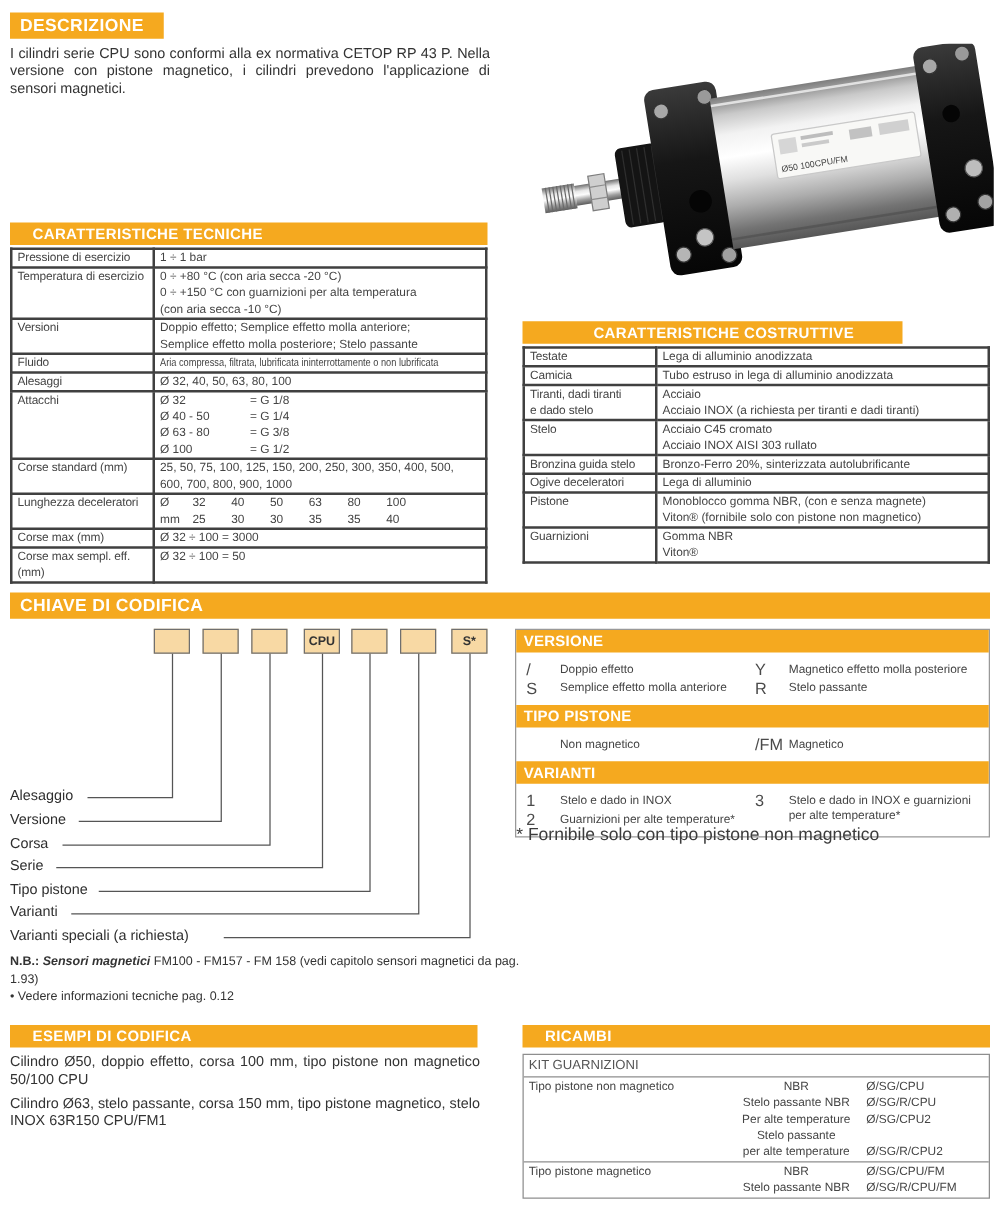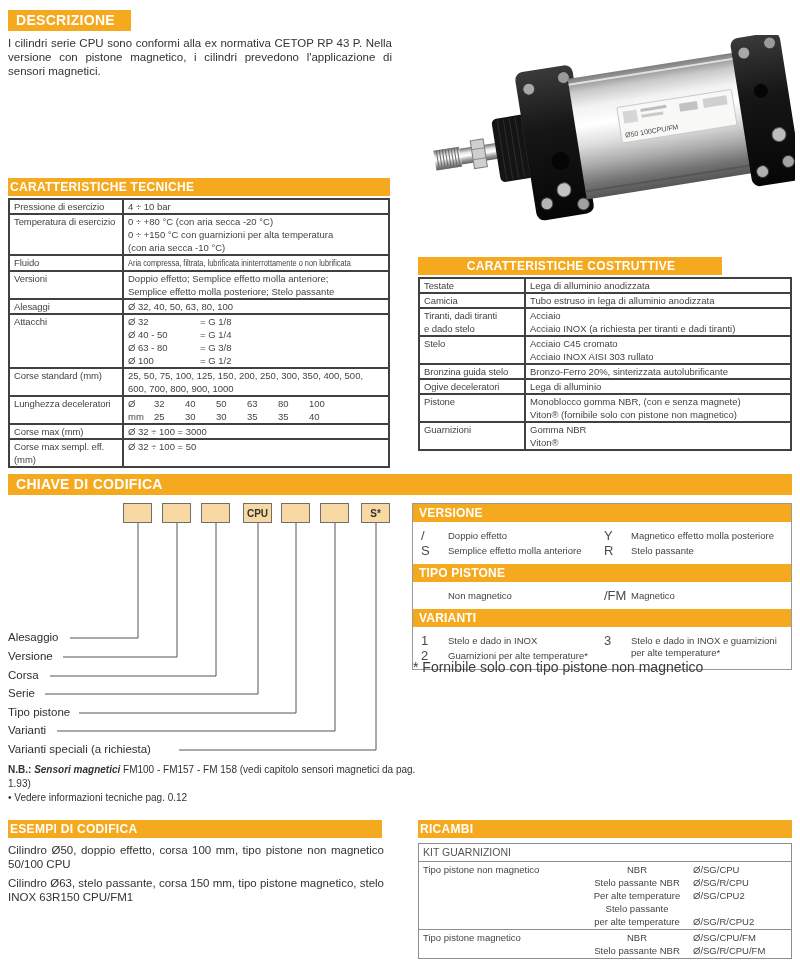--- a/index.html
+++ b/index.html
@@ -1,20 +1,20 @@
 <!DOCTYPE html>
 <html><head>
 <meta charset="utf-8">
 <style>
   html,body{margin:0;padding:0;background:#fff;}
   body{width:800px;height:967px;position:relative;font-family:"Liberation Sans","DejaVu Sans",sans-serif;color:#3d3d3d;overflow:hidden;}
   .abs{position:absolute;}
   .bar{position:absolute;background:#F5A91F;color:#fff;font-weight:bold;letter-spacing:.3px;box-sizing:border-box;}
   .bar-lg{height:21px;line-height:21px;font-size:14px;padding-left:8px;}
-  .bar-md{height:18px;line-height:18px;font-size:12px;padding-left:2px;}
+  .bar-md{height:18px;line-height:18px;font-size:12px;padding-left:18px;}
   .para{font-size:11.5px;line-height:14px;text-align:justify;color:#333;}
   table.spec{border-collapse:collapse;table-layout:fixed;}
   table.spec td{border:2px solid #404040;vertical-align:top;padding:0 4px;font-size:9.5px;line-height:13px;color:#444;}
   table.spec td.lbl{white-space:pre-line;letter-spacing:-.1px;}
   .cl{white-space:nowrap;}
   .squeeze{white-space:nowrap;display:inline-block;transform:scaleX(.82);transform-origin:0 50%;font-size:9px;}
   .c2a{display:inline-block;width:72px;}
   .c7a{display:inline-block;width:26px;}
   .c7b{display:inline-block;width:31px;}
   .code-box{position:absolute;width:29px;height:20px;background:#F8D9A4;border:1px solid #6f6f6f;text-align:center;font-size:10px;font-weight:bold;color:#333;line-height:20px;box-sizing:border-box;}
@@ -114,42 +114,42 @@
 <div class="bar bar-md" style="left:8px;top:178px;width:382px;">CARATTERISTICHE TECNICHE</div>
 <table class="spec abs" style="left:8px;top:198px;width:382px;">
   <colgroup>
       <col style="width:114px">
       <col>
     </colgroup>
   <tbody>
       <tr>
         <td class="lbl">Pressione di esercizio</td>
         <td class="val">
-          <div class="cl">4 ÷ 10 bar</div>
+          <div class="cl">1 ÷ 1 bar</div>
         </td>
       </tr>
       <tr>
         <td class="lbl">Temperatura di esercizio</td>
         <td class="val">
           <div class="cl">0 ÷ +80 °C (con aria secca -20 °C)</div>
           <div class="cl">0 ÷ +150 °C con guarnizioni per alta temperatura</div>
           <div class="cl">(con aria secca -10 °C)</div>
         </td>
       </tr>
       <tr>
-        <td class="lbl">Fluido</td>
-        <td class="val">
-          <div class="cl"><span class="squeeze">Aria compressa, filtrata, lubrificata ininterrottamente o non lubrificata</span></div>
-        </td>
-      </tr>
-      <tr>
         <td class="lbl">Versioni</td>
         <td class="val">
           <div class="cl">Doppio effetto; Semplice effetto molla anteriore;</div>
           <div class="cl">Semplice effetto molla posteriore; Stelo passante</div>
+        </td>
+      </tr>
+      <tr>
+        <td class="lbl">Fluido</td>
+        <td class="val">
+          <div class="cl"><span class="squeeze">Aria compressa, filtrata, lubrificata ininterrottamente o non lubrificata</span></div>
         </td>
       </tr>
       <tr>
         <td class="lbl">Alesaggi</td>
         <td class="val">
           <div class="cl">Ø 32, 40, 50, 63, 80, 100</div>
         </td>
       </tr>
       <tr>
         <td class="lbl">Attacchi</td>

